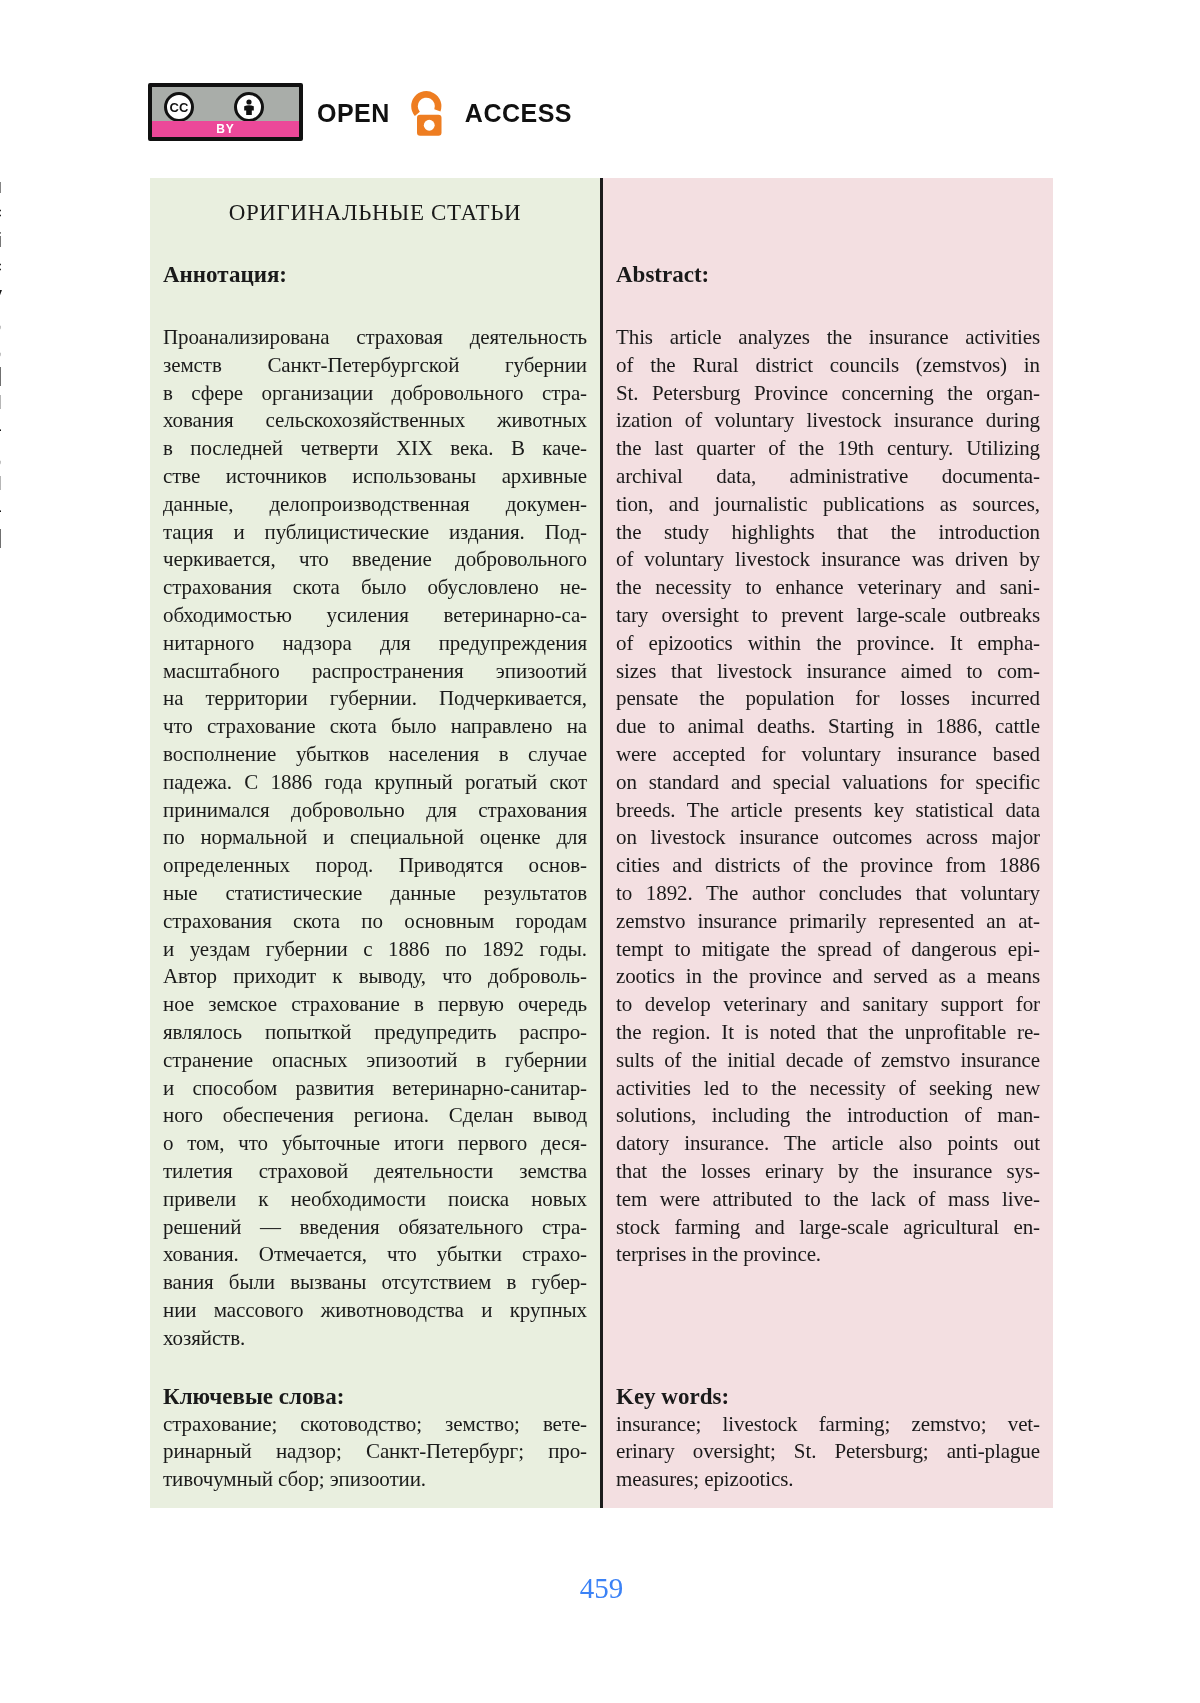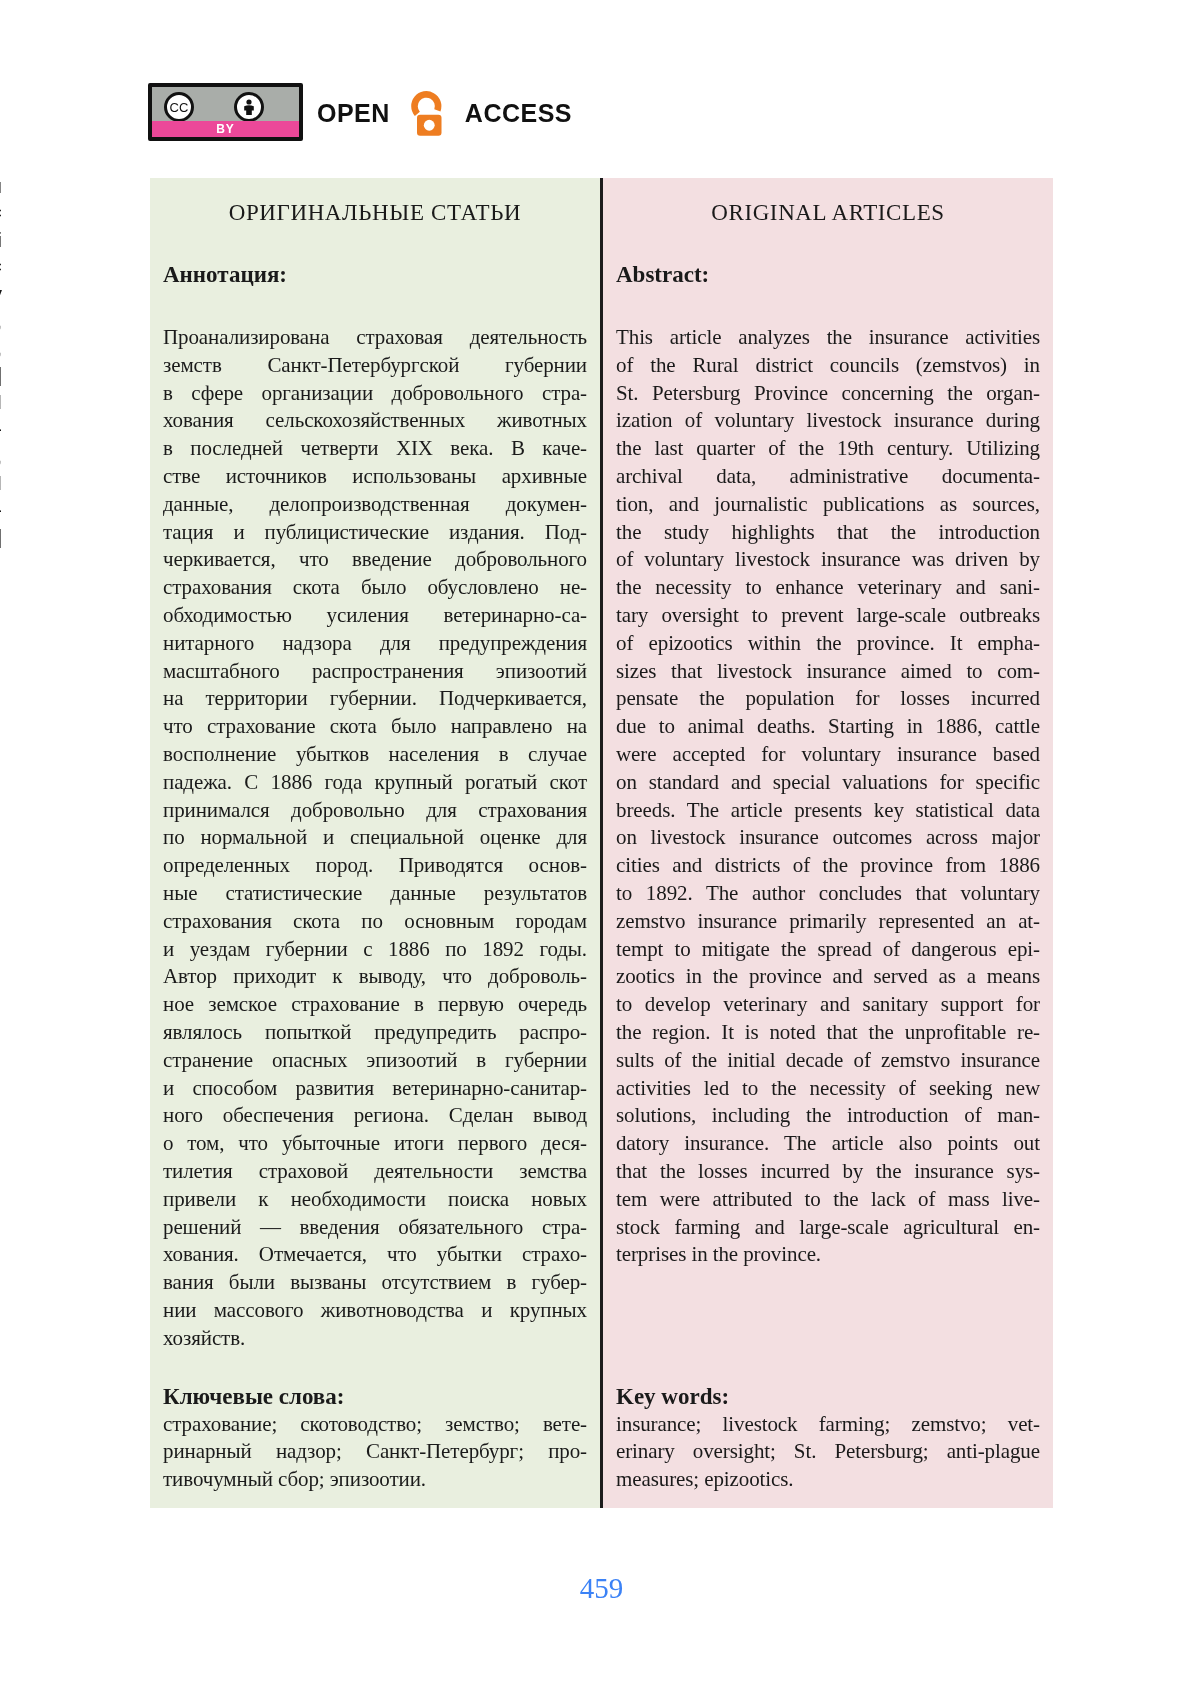--- a/index.html
+++ b/index.html
@@ -20,21 +20,21 @@
     font-size:12px;line-height:16px;text-align:center;letter-spacing:1px;margin-top:48px;
   }
   .cc-circle{
     position:absolute;top:5px;width:30px;height:30px;border-radius:50%;
     background:#fff;border:3px solid #111;box-sizing:border-box;
     display:flex;align-items:center;justify-content:center;
   }
   .cc-circle.cc{left:12px;}
   .cc-circle.person{left:82px;}
   .cc-circle span{
-    font-family:"Liberation Sans",sans-serif;font-weight:normal;font-size:13px;color:#111;
+    font-family:"Liberation Sans",sans-serif;font-weight:bold;font-size:13px;color:#111;
   }
   .oa-logo{
     position:absolute;left:169px;top:2px;height:56px;display:flex;align-items:center;gap:20px;
     font-family:"Liberation Sans",sans-serif;font-weight:bold;font-size:25px;color:#111;
     letter-spacing:0.5px;
   }
   .citation{
     position:absolute;top:90px;right:146px;text-align:right;
     font-family:"Liberation Sans",sans-serif;font-size:20px;line-height:27px;color:#161616;
   }
@@ -149,21 +149,20 @@
           <div class="tline">страхование; скотоводство; земство; вете-</div>
           <div class="tline">ринарный надзор; Санкт-Петербург; про-</div>
           <div class="tline tline-last">тивочумный сбор; эпизоотии.</div>
         </div>
     </div>
   </div>
 
   <div class="divider"></div>
 
   <div class="panel pink">
-    <div class="col-header">ORIGINAL ARTICLES</div>
     <div class="section-label">Abstract:</div>
     <div class="abstract">
         <div class="tline">This article analyzes the insurance activities</div>
         <div class="tline">of the Rural district councils (zemstvos) in</div>
         <div class="tline">St. Petersburg Province concerning the organ-</div>
         <div class="tline">ization of voluntary livestock insurance during</div>
         <div class="tline">the last quarter of the 19th century. Utilizing</div>
         <div class="tline">archival data, administrative documenta-</div>
         <div class="tline">tion, and journalistic publications as sources,</div>
         <div class="tline">the study highlights that the introduction</div>
@@ -182,21 +181,21 @@
         <div class="tline">to 1892. The author concludes that voluntary</div>
         <div class="tline">zemstvo insurance primarily represented an at-</div>
         <div class="tline">tempt to mitigate the spread of dangerous epi-</div>
         <div class="tline">zootics in the province and served as a means</div>
         <div class="tline">to develop veterinary and sanitary support for</div>
         <div class="tline">the region. It is noted that the unprofitable re-</div>
         <div class="tline">sults of the initial decade of zemstvo insurance</div>
         <div class="tline">activities led to the necessity of seeking new</div>
         <div class="tline">solutions, including the introduction of man-</div>
         <div class="tline">datory insurance. The article also points out</div>
-        <div class="tline">that the losses incurred by the insurance sys-</div>
+        <div class="tline">that the losses erinary by the insurance sys-</div>
         <div class="tline">tem were attributed to the lack of mass live-</div>
         <div class="tline">stock farming and large-scale agricultural en-</div>
         <div class="tline tline-last">terprises in the province.</div>
       </div>
     <div class="keywords">
       <div class="kw-label">Key words:</div>
       <div>
           <div class="tline">insurance; livestock farming; zemstvo; vet-</div>
           <div class="tline">erinary oversight; St. Petersburg; anti-plague</div>
           <div class="tline tline-last">measures; epizootics.</div>

